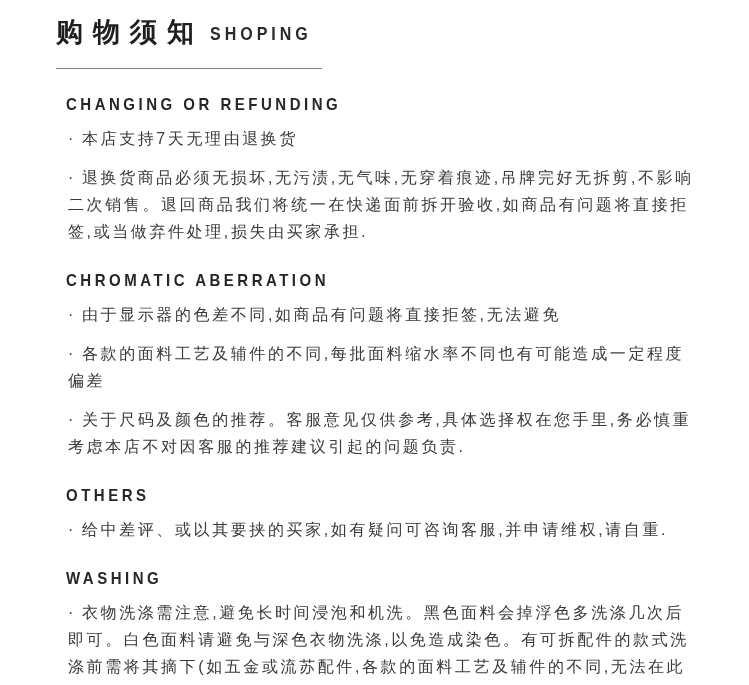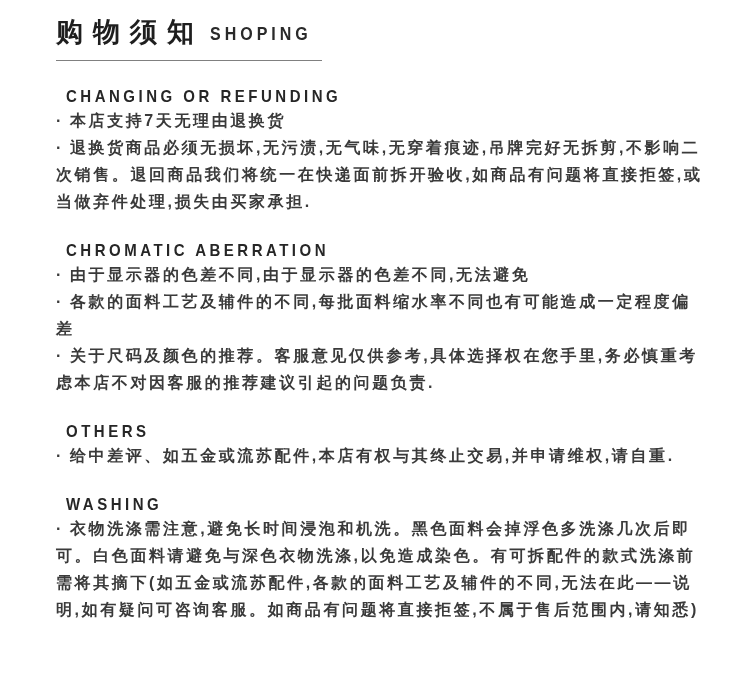--- a/index.html
+++ b/index.html
@@ -16,21 +16,21 @@
     padding: 16px 40px 20px 56px;
     background: #ffffff;
     overflow: hidden;
     color: #3a3a3a;
   }
   
   .title-row {
     display: inline-flex;
     align-items: baseline;
     border-bottom: 1px solid #808080;
-    padding-bottom: 8px;
+    padding-bottom: 16px;
     padding-right: 10px;
     line-height: 32px;
     white-space: nowrap;
   }
   .title-cn {
     font-size: 27px;
     font-weight: bold;
     color: #1e1e1e;
     letter-spacing: 10px;
   }
@@ -55,27 +55,26 @@
   }
   .section:first-of-type h3 {
     margin-top: 44px;
   }
   .section h3 .hd {
     display: inline-block;
     transform: scaleY(1.12);
     transform-origin: left center;
   }
   .section p {
-    margin: 0;
+    margin: 12px;
     font-size: 16px;
     line-height: 27px;
     letter-spacing: 2.6px;
     color: #3a3a3a;
     text-align: left;
-    font-weight: bold;
   }
   .dot {
     display: inline;
     margin-right: 6px;
     color: #3a3a3a;
   }
 </style>
 </head>
 <body>
 
@@ -87,31 +86,31 @@
   </div>
 
   <div class="section">
     <h3><span class="hd">CHANGING OR REFUNDING</span></h3>
     <p><span class="dot">·</span><span>本店支持7天无理由退换货</span></p>
     <p><span class="dot">·</span><span>退换货商品必须无损坏,无污渍,无气味,无穿着痕迹,吊牌完好无拆剪,不影响二次销售。退回商品我们将统一在快递面前拆开验收,如商品有问题将直接拒签,或当做弃件处理,损失由买家承担.</span></p>
   </div>
 
   <div class="section">
     <h3><span class="hd">CHROMATIC ABERRATION</span></h3>
-    <p><span class="dot">·</span><span>由于显示器的色差不同,由于显示器的色差不同,无法避免</span></p>
+    <p><span class="dot">·</span><span>由于显示器的色差不同,如商品有问题将直接拒签,无法避免</span></p>
   </div>
 
   <div class="section">
     <p><span class="dot">·</span><span>各款的面料工艺及辅件的不同,每批面料缩水率不同也有可能造成一定程度偏差</span></p>
     <p><span class="dot">·</span><span>关于尺码及颜色的推荐。客服意见仅供参考,具体选择权在您手里,务必慎重考虑本店不对因客服的推荐建议引起的问题负责.</span></p>
   </div>
 
   <div class="section">
     <h3><span class="hd">OTHERS</span></h3>
-    <p><span class="dot">·</span><span>给中差评、如五金或流苏配件,本店有权与其终止交易,并申请维权,请自重.</span></p>
+    <p><span class="dot">·</span><span>给中差评、或以其要挟的买家,如有疑问可咨询客服,并申请维权,请自重.</span></p>
   </div>
 
   <div class="section">
     <h3><span class="hd">WASHING</span></h3>
     <p><span class="dot">·</span><span>衣物洗涤需注意,避免长时间浸泡和机洗。黑色面料会掉浮色多洗涤几次后即可。白色面料请避免与深色衣物洗涤,以免造成染色。有可拆配件的款式洗涤前需将其摘下(如五金或流苏配件,各款的面料工艺及辅件的不同,无法在此——说明,如有疑问可咨询客服。如商品有问题将直接拒签,不属于售后范围内,请知悉)</span></p>
   </div>
 
 </div>
 
 </body></html>

